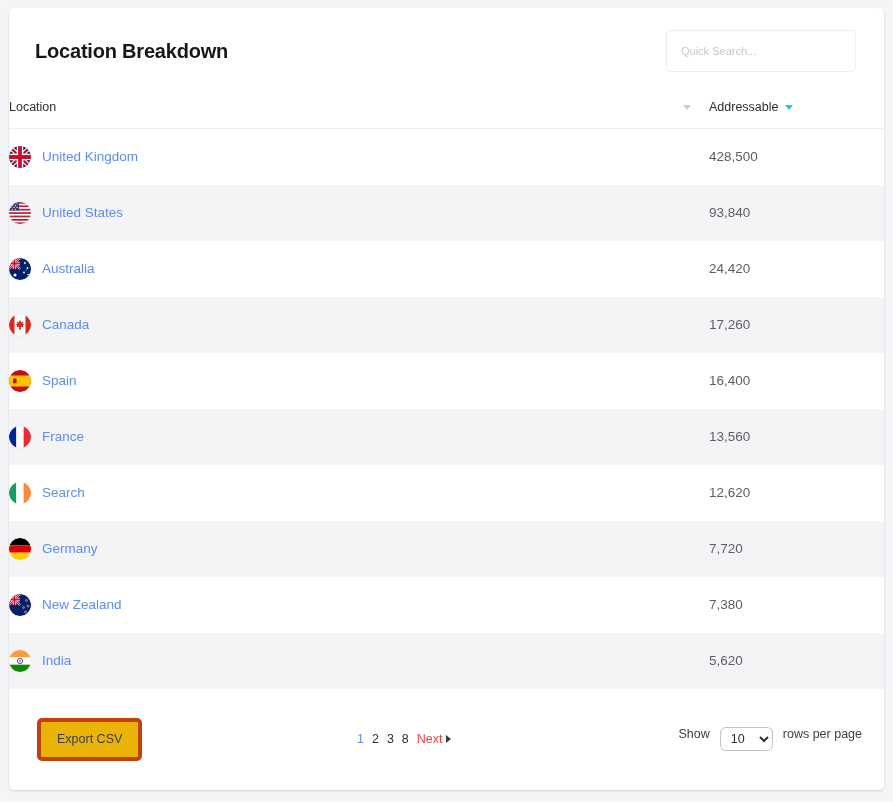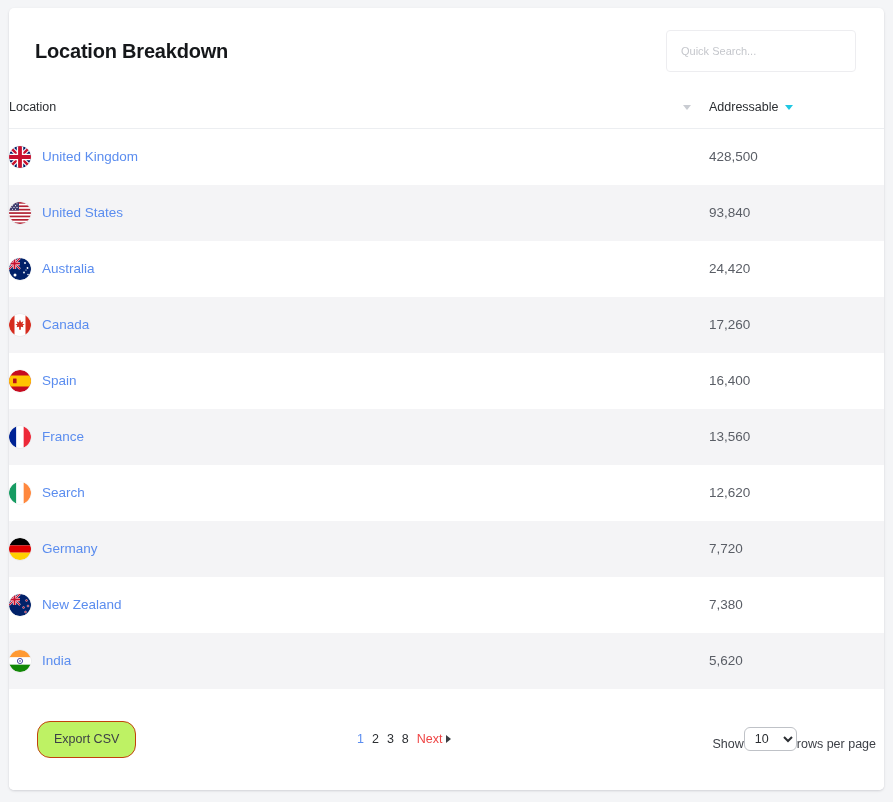--- a/index.html
+++ b/index.html
@@ -129,23 +129,23 @@
   
   .card-footer {
     flex: 1 1 auto;
     background: #ffffff;
     display: flex;
     align-items: center;
     padding: 0 26px 0 28px;
     position: relative;
   }
   .btn-export {
-    border: 1px solid #c2410c;
-    background: #bef264;
-    border-radius: 13px;
+    border: 4px solid #c2410c;
+    background: #eab308;
+    border-radius: 5px;
     font-size: 12.5px;
     color: #3d4047;
     padding: 11px 16px;
     font-family: "Liberation Sans", sans-serif;
     cursor: pointer;
     line-height: 1;
   }
   .pager {
     position: absolute;
     left: 348px;
@@ -168,24 +168,24 @@
     display: inline-block;
     width: 0; height: 0;
     border-top: 4px solid transparent;
     border-bottom: 4px solid transparent;
     border-left: 5px solid #3a3d42;
     margin-left: 3px;
     vertical-align: 0px;
   }
   .rows-ctl {
     position: absolute;
-    right: 8px;
+    right: 22px;
     display: flex;
-    align-items: flex-end;
-    gap: 0;
+    align-items: flex-start;
+    gap: 10px;
     font-size: 12.5px;
     color: #3d4047;
   }
   .rows-select {
     font-family: "Liberation Sans", sans-serif;
     font-size: 12.5px;
     color: #2c2f33;
     border: 1px solid #bfc2c7;
     border-radius: 6px;
     background: #fff;

